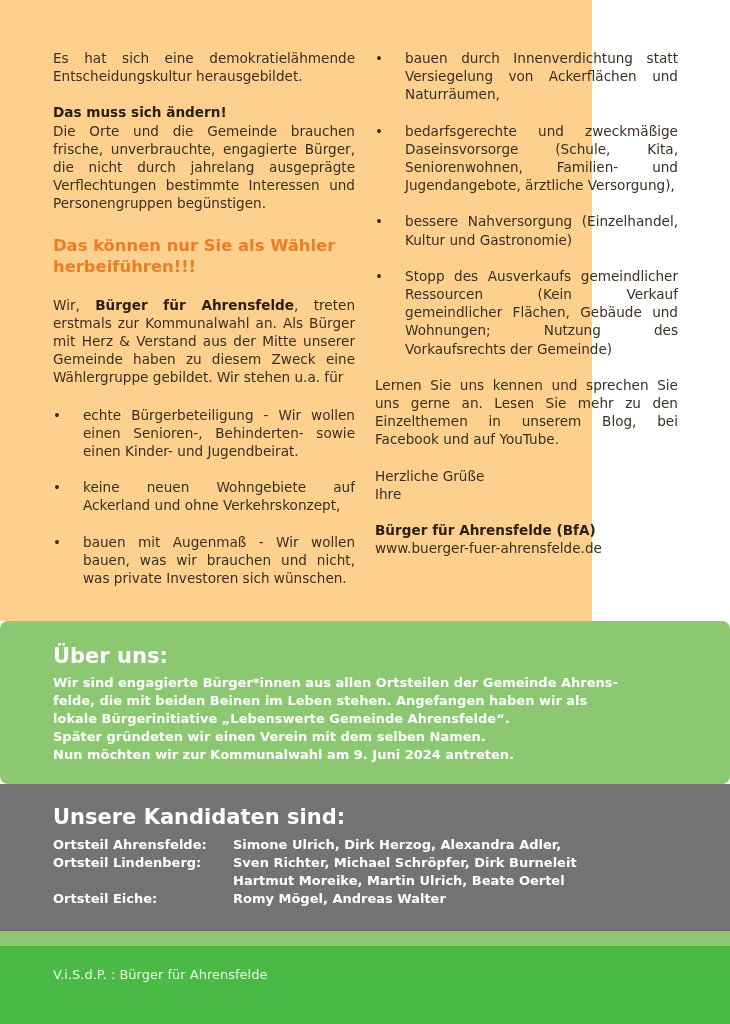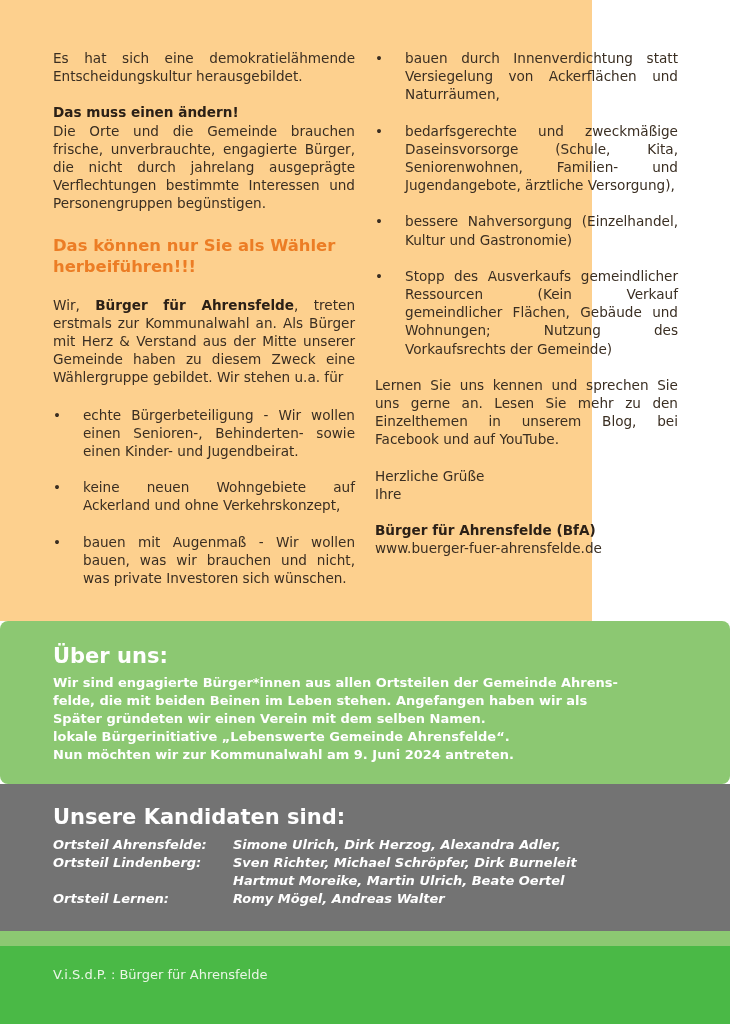--- a/index.html
+++ b/index.html
@@ -19,37 +19,37 @@
   .left ul.bullets { margin-top: 19px; }
   .right ul.bullets li { padding-left: 30px; }
   .green1 { position: absolute; left: 0; top: 621px; width: 730px; height: 163px; background: #8cc872; color: #ffffff; border-radius: 8px; }
   .green2 { position: absolute; left: 0; top: 784px; width: 730px; height: 147px; background: #737373; color: #ffffff; }
   .stripe { position: absolute; left: 0; top: 931px; width: 730px; height: 15px; background: #8cc872; }
   .green3 { position: absolute; left: 0; top: 946px; width: 730px; height: 78px; background: #4ab946; color: #eaf6e6; }
   .sec-title { position: absolute; left: 53px; font-weight: bold; font-size: 21px; line-height: 26px; }
   .green1 .sec-title { top: 22px; }
   .green1 .body { position: absolute; left: 53px; top: 53px; width: 600px; font-weight: bold; font-size: 13px; line-height: 18px; }
   .green2 .sec-title { top: 20px; }
-  .cand { position: absolute; left: 53px; top: 52px; font-weight: bold; font-size: 13px; line-height: 18px; font-style: italic; }
+  .cand { position: absolute; left: 53px; top: 52px; font-weight: bold; font-size: 13px; line-height: 18px; }
   .cand-row { display: flex; }
   .cand-label { width: 180px; flex: none; }
   .cand-names { width: 380px; }
   .visdp { position: absolute; left: 53px; top: 20px; font-size: 13px; line-height: 18px; }
 </style>
 </head>
 <body>
 
 <div class="page">
 
   <div class="cream">
 
     <div class="col left">
       <p>Es hat sich eine demokratielähmende Entscheidungskultur herausgebildet.</p>
       <div class="gap"></div>
-      <p class="bold">Das muss einen ändern!</p>
+      <p class="bold">Das muss sich ändern!</p>
       <p>Die Orte und die Gemeinde brauchen frische, unverbrauchte, engagierte Bürger, die nicht durch jahrelang ausgeprägte Verflechtungen bestimmte Interessen und Personengruppen begünstigen.</p>
       <div class="orange-head">Das können nur Sie als Wähler herbeiführen!!!</div>
       <p><span>Wir, </span><span class="bold">Bürger für Ahrensfelde</span><span>, treten erstmals zur Kommunalwahl an. Als Bürger mit Herz &amp; Verstand aus der Mitte unserer Gemeinde haben zu diesem Zweck eine Wählergruppe gebildet. Wir stehen u.a. für</span></p>
       <ul class="bullets">
         <li><span class="dot">•</span><span>echte Bürgerbeteiligung - Wir wollen einen Senioren-, Behinderten- sowie einen Kinder- und Jugendbeirat.</span></li>
         <li><span class="dot">•</span><span>keine neuen Wohngebiete auf Ackerland und ohne Verkehrskonzept,</span></li>
         <li><span class="dot">•</span><span>bauen mit Augenmaß - Wir wollen bauen, was wir brauchen und nicht, was private Investoren sich wünschen.</span></li>
       </ul>
     </div>
 
@@ -68,43 +68,43 @@
       <p class="bold">Bürger für Ahrensfelde (BfA)</p>
       <p>www.buerger-fuer-ahrensfelde.de</p>
     </div>
   </div>
 
   <div class="green1">
     <div class="sec-title">Über uns:</div>
     <div class="body">
       <div>Wir sind engagierte Bürger*innen aus allen Ortsteilen der Gemeinde Ahrens-</div>
       <div>felde, die mit beiden Beinen im Leben stehen. Angefangen haben wir als</div>
+      <div>lokale Bürgerinitiative „Lebenswerte Gemeinde Ahrensfelde“.</div>
       <div>Später gründeten wir einen Verein mit dem selben Namen.</div>
-      <div>lokale Bürgerinitiative „Lebenswerte Gemeinde Ahrensfelde“.</div>
       <div>Nun möchten wir zur Kommunalwahl am 9. Juni 2024 antreten.</div>
     </div>
   </div>
 
   <div class="green2">
     <div class="sec-title">Unsere Kandidaten sind:</div>
     <div class="cand">
       <div class="cand-row">
         <div class="cand-label">Ortsteil Ahrensfelde:</div>
         <div class="cand-names">Simone Ulrich, Dirk Herzog, Alexandra Adler,</div>
       </div>
       <div class="cand-row">
         <div class="cand-label">Ortsteil Lindenberg:</div>
         <div class="cand-names">Sven Richter, Michael Schröpfer, Dirk Burneleit</div>
       </div>
       <div class="cand-row">
         <div class="cand-label"></div>
         <div class="cand-names">Hartmut Moreike, Martin Ulrich, Beate Oertel</div>
       </div>
       <div class="cand-row">
-        <div class="cand-label">Ortsteil Lernen:</div>
+        <div class="cand-label">Ortsteil Eiche:</div>
         <div class="cand-names">Romy Mögel, Andreas Walter</div>
       </div>
     </div>
   </div>
 
   <div class="stripe"></div>
 
   <div class="green3">
     <div class="visdp">V.i.S.d.P. : Bürger für Ahrensfelde</div>
   </div>

